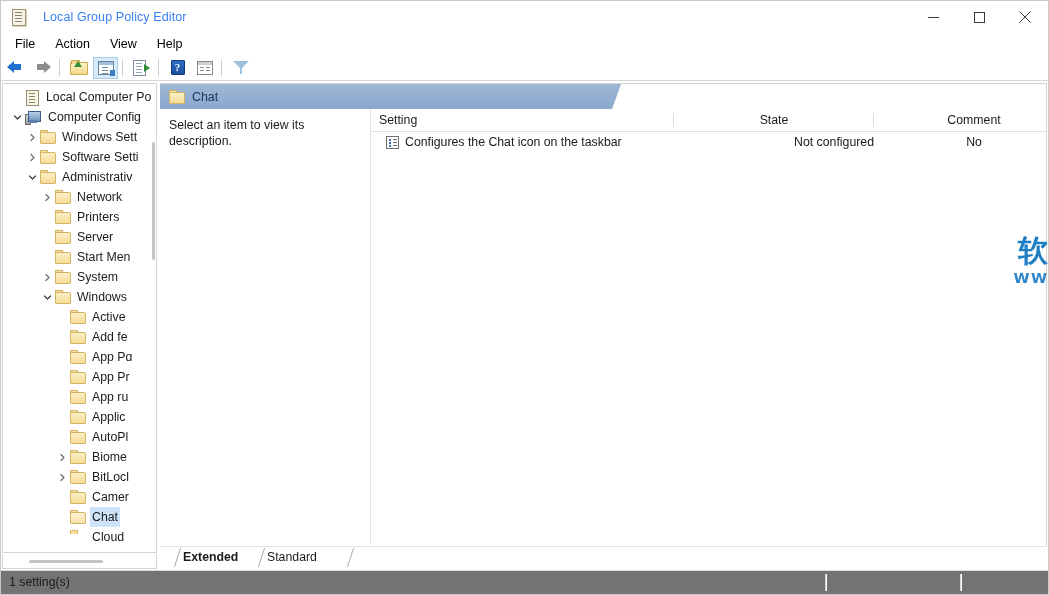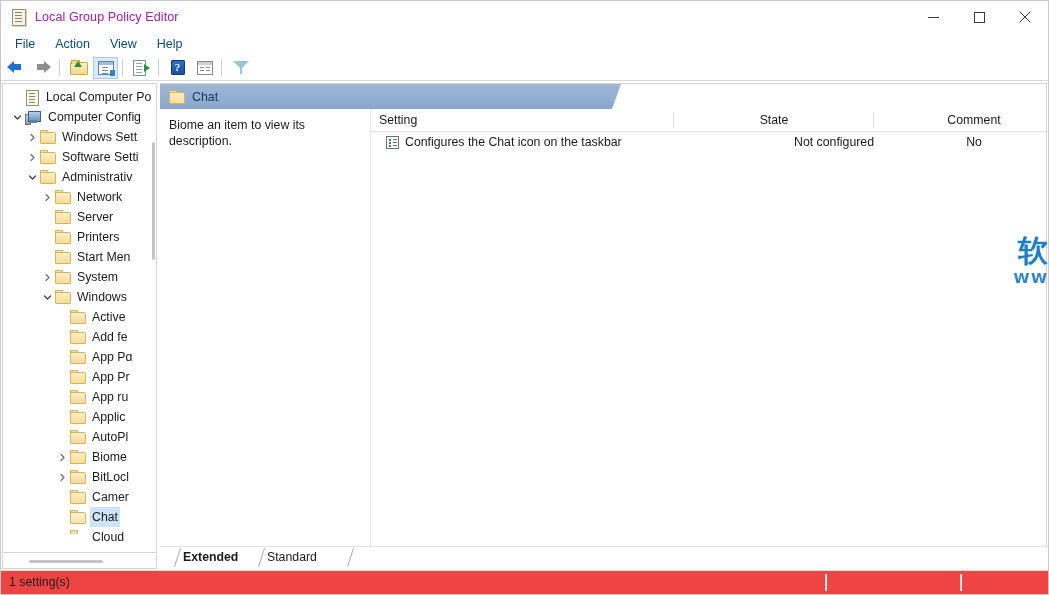--- a/index.html
+++ b/index.html
@@ -28,38 +28,38 @@
   .title-icon .pg{
     position:absolute;left:2px;top:1px;width:12px;height:15px;
     background:#f6f4e8;border:1px solid #9a9270;
     box-shadow:1px 1px 0 #d9d5c0;
   }
   .title-icon .pg::before{
     content:"";position:absolute;left:2px;top:2px;width:7px;height:1px;
     background:#8d8766;box-shadow:0 3px 0 #8d8766,0 6px 0 #8d8766,0 9px 0 #8d8766;
   }
   .title-text{
-    font-size:12.5px;color:#a21caf;letter-spacing:.1px;
+    font-size:12.5px;color:#3b82f6;letter-spacing:.1px;margin-left:8px;
   }
   .win-controls{
     position:absolute;right:0;top:0;height:32px;display:flex;
   }
   .win-btn{
     width:46px;height:32px;display:flex;align-items:center;justify-content:center;
     font-size:12px;color:#3a3a3a;background:transparent;
   }
   .win-btn svg{display:block;}
 
   
   .menubar{
     position:absolute;left:0;top:32px;width:1047px;height:22px;
     display:flex;align-items:center;background:#ffffff;
   }
   .menu-item{
-    padding:2px 9px;font-size:12.5px;color:#0c4a6e;margin-left:2px;
+    padding:2px 9px;font-size:12.5px;color:#000000;margin-left:2px;
   }
   .menu-item:first-child{margin-left:5px;}
 
   
   .toolbar{
     position:absolute;left:0;top:54px;width:1047px;height:25px;
     display:flex;align-items:center;background:#ffffff;
     border-bottom:1px solid #d8d8d8;
   }
   .tb-btn{
@@ -344,21 +344,21 @@
   }
   .tab-extended{left:13px;}
   .tab-extended .lbl{position:absolute;left:10px;top:0;white-space:nowrap;font-weight:bold;}
   .tab-standard{left:97px;}
   .tab-standard .lbl{position:absolute;left:10px;top:0;white-space:nowrap;}
   .tab-endslash{left:186px;}
 
   
   .statusbar{
     position:absolute;left:0;bottom:0;width:1047px;height:24px;
-    background:#ef4444;border-top:1px solid #dcdcdc;box-sizing:border-box;padding-left:30px;
+    background:#737373;border-top:1px solid #dcdcdc;box-sizing:border-box;padding-left:30px;
   }
   .sb-text{
     position:absolute;left:8px;top:0;height:23px;line-height:23px;font-size:12.3px;color:#1b1b1b;
   }
   .sb-div{
     position:absolute;top:3px;width:1px;height:17px;background:#d2d2d2;
     border-right:1px solid #ffffff;
   }
 </style>
 </head>
@@ -531,30 +531,30 @@
               </span>
               <span class="tlabel">Network</span>
             </div>
             <div class="trow">
               <span style="display: inline-block; flex: 0 0 auto; width: 36px; height: 20px;"></span>
               <span class="twig"></span>
               <span class="fold">
                 <span class="tb"></span>
                 <span class="bk"></span>
               </span>
+              <span class="tlabel">Printers</span>
+            </div>
+            <div class="trow">
+              <span style="display: inline-block; flex: 0 0 auto; width: 36px; height: 20px;"></span>
+              <span class="twig"></span>
+              <span class="fold">
+                <span class="tb"></span>
+                <span class="bk"></span>
+              </span>
               <span class="tlabel">Server</span>
-            </div>
-            <div class="trow">
-              <span style="display: inline-block; flex: 0 0 auto; width: 36px; height: 20px;"></span>
-              <span class="twig"></span>
-              <span class="fold">
-                <span class="tb"></span>
-                <span class="bk"></span>
-              </span>
-              <span class="tlabel">Printers</span>
             </div>
             <div class="trow">
               <span style="display: inline-block; flex: 0 0 auto; width: 36px; height: 20px;"></span>
               <span class="twig"></span>
               <span class="fold">
                 <span class="tb"></span>
                 <span class="bk"></span>
               </span>
               <span class="tlabel">Start Men</span>
             </div>
@@ -715,21 +715,21 @@
         <span class="fold">
             <span class="tb"></span>
             <span class="bk"></span>
           </span>
         <span class="ph-text">Chat</span>
         <span class="notch"></span>
         <span class="ph-cover"></span>
       </div>
 
       <div class="desc-col">
-        <div class="desc-text">Biome an item to view its description.</div>
+        <div class="desc-text">Select an item to view its description.</div>
       </div>
 
       <div class="list-col">
         <div class="lheader">
           <div class="lh lh-setting">
             <span>Setting</span>
             <span class="sepline"></span>
           </div>
           <div class="lh lh-state">
             <span>State</span>

